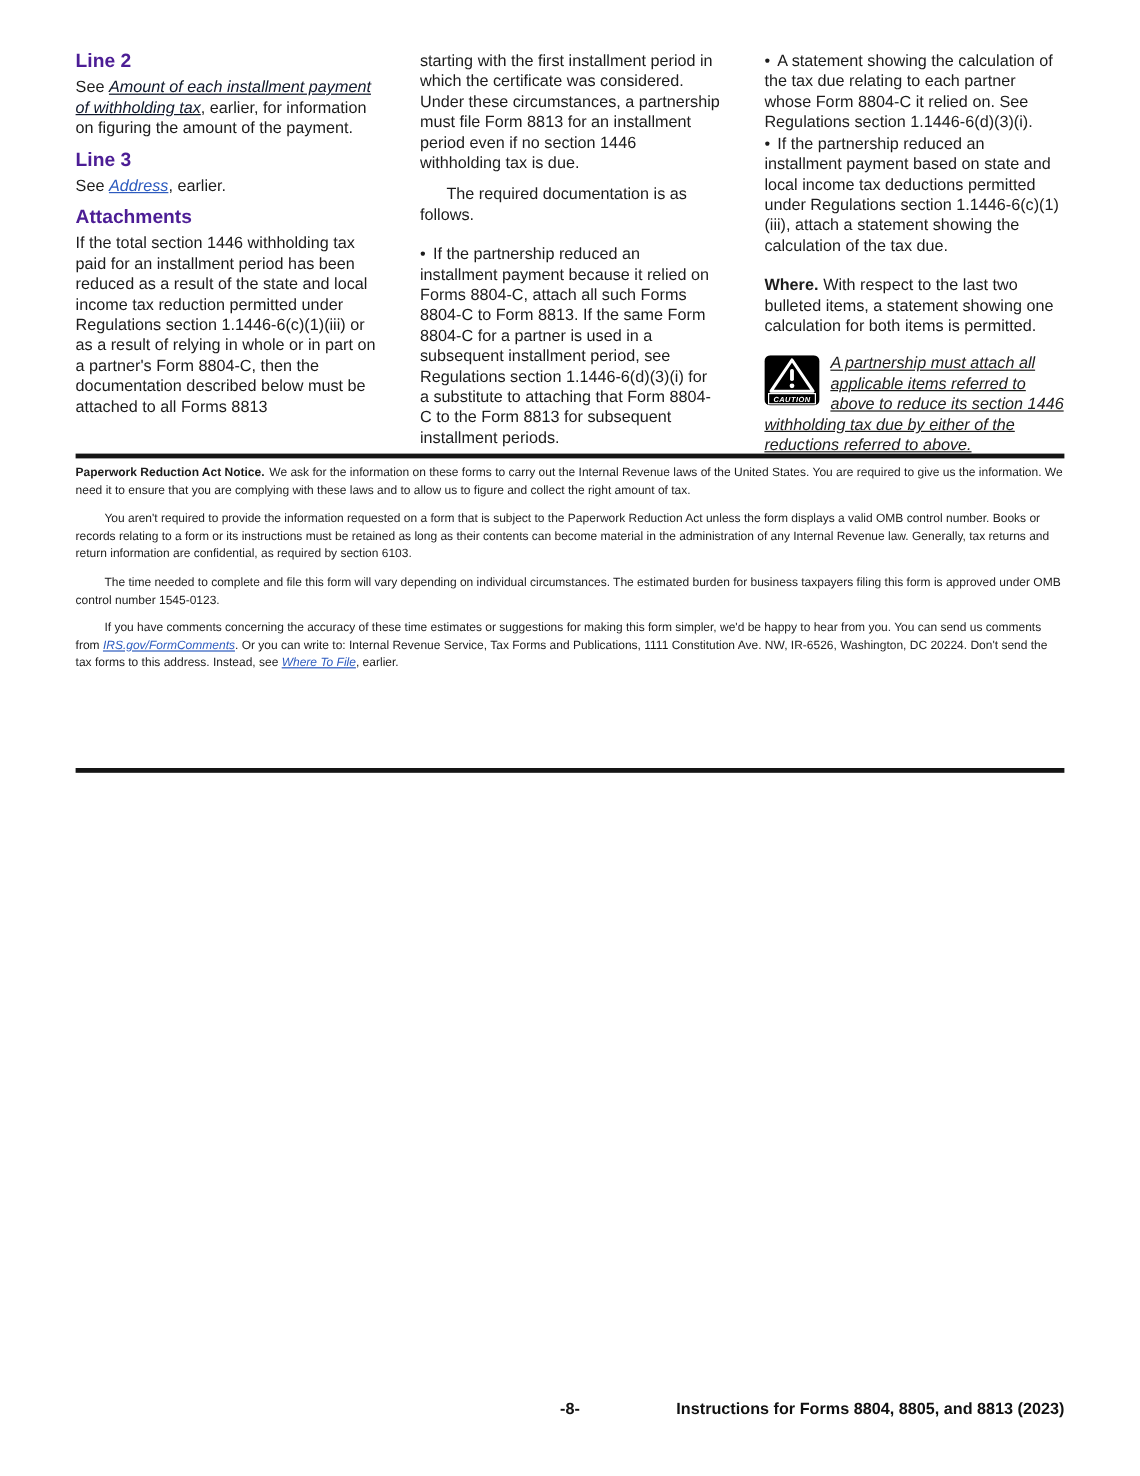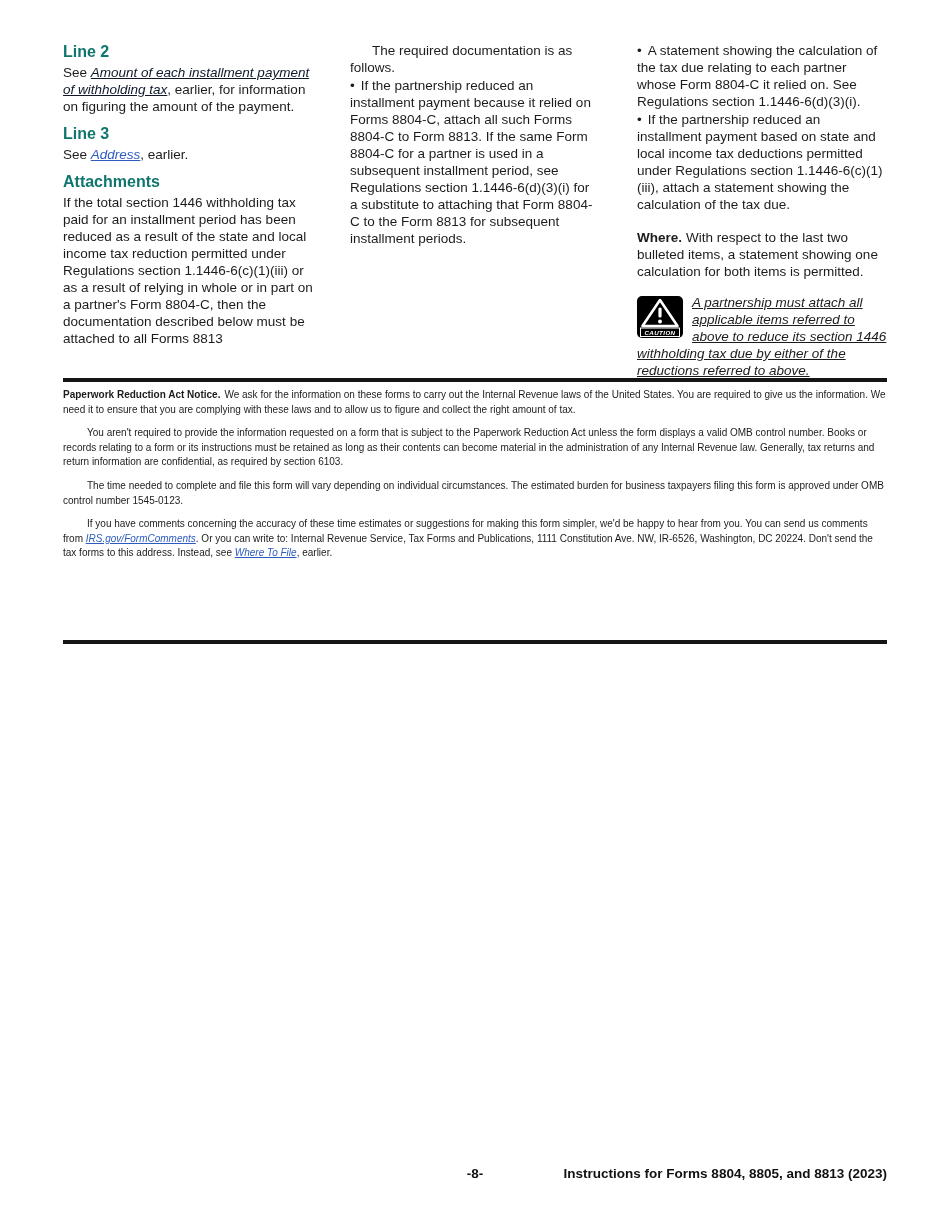--- a/index.html
+++ b/index.html
@@ -6,21 +6,21 @@
   body{
     width:950px;height:1230px;background:#ffffff;position:relative;
     font-family:"Liberation Sans", sans-serif;color:#1c1c1c;
     -webkit-font-smoothing:antialiased;
   }
   .page{position:absolute;left:63px;top:42px;width:824px;}
   
   .columns{display:flex;gap:37px;height:336px;overflow:visible;}
   .col{width:250px;font-size:13.5px;line-height:17px;}
   .col p{margin:0 0 9px 0;}
-  h2{font-size:16px;line-height:19px;font-weight:bold;color:#0f766e;margin:8px 0 3px 0;}
+  h2{font-size:16px;line-height:19px;font-weight:bold;color:#4c1d95;margin:8px 0 3px 0;}
   h2.first{margin-top:0;}
   .indent-first{text-indent:22px;}
   .doclink{color:#2d5bbf;font-style:italic;text-decoration:underline;cursor:pointer;}
   .bullet-glyph{margin-right:6px;}
   .bullet{margin:0 0 1px 0 !important;}
   .note-p{margin-top:16px !important;}
   .note-label{font-weight:bold;margin-right:4px;}
   
   .caution{font-style:italic;margin-top:14px !important;text-decoration:underline;}
   .caution-icon{float:left;width:46px;height:42px;margin:2px 9px 2px 0;}
@@ -49,21 +49,22 @@
       <p><span>See </span><a class="doclink" style="color: #0f172a;">Amount of each installment payment of withholding tax</a><span>, earlier, for information on figuring the amount of the payment.</span></p>
 
       <h2>Line 3</h2>
       <p><span>See </span><a class="doclink" style="color: rgb(45, 91, 191);">Address</a><span>, earlier.</span></p>
 
       <h2>Attachments</h2>
       <p>If the total section 1446 withholding tax paid for an installment period has been reduced as a result of the state and local income tax reduction permitted under Regulations section 1.1446-6(c)(1)(iii) or as a result of relying in whole or in part on a partner's Form 8804-C, then the documentation described below must be attached to all Forms 8813</p>
     </div>
 
     <div class="col">
-      <p class="indent-first" style="margin-bottom:1px;">The required documentation is as follows.</p>
+      <p>starting with the first installment period in which the certificate was considered. Under these circumstances, a partnership must file Form 8813 for an installment period even if no section 1446 withholding tax is due.</p>
+      <p class="indent-first" style="margin-bottom:16px;">The required documentation is as follows.</p>
       <p class="bullet"><span class="bullet-glyph">•</span><span>If the partnership reduced an installment payment because it relied on Forms 8804-C, attach all such Forms 8804-C to Form 8813. If the same Form 8804-C for a partner is used in a subsequent installment period, see Regulations section 1.1446-6(d)(3)(i) for a substitute to attaching that Form 8804-C to the Form 8813 for subsequent installment periods.</span></p>
     </div>
 
     <div class="col">
       <p class="bullet"><span class="bullet-glyph">•</span><span>A statement showing the calculation of the tax due relating to each partner whose Form 8804-C it relied on. See Regulations section 1.1446-6(d)(3)(i).</span></p>
       <p class="bullet"><span class="bullet-glyph">•</span><span>If the partnership reduced an installment payment based on state and local income tax deductions permitted under Regulations section 1.1446-6(c)(1)(iii), attach a statement showing the calculation of the tax due.</span></p>
 
       <p class="note-p"><span class="note-label">Where.</span><span>With respect to the last two bulleted items, a statement showing one calculation for both items is permitted.</span></p>
 
       <p class="caution">

